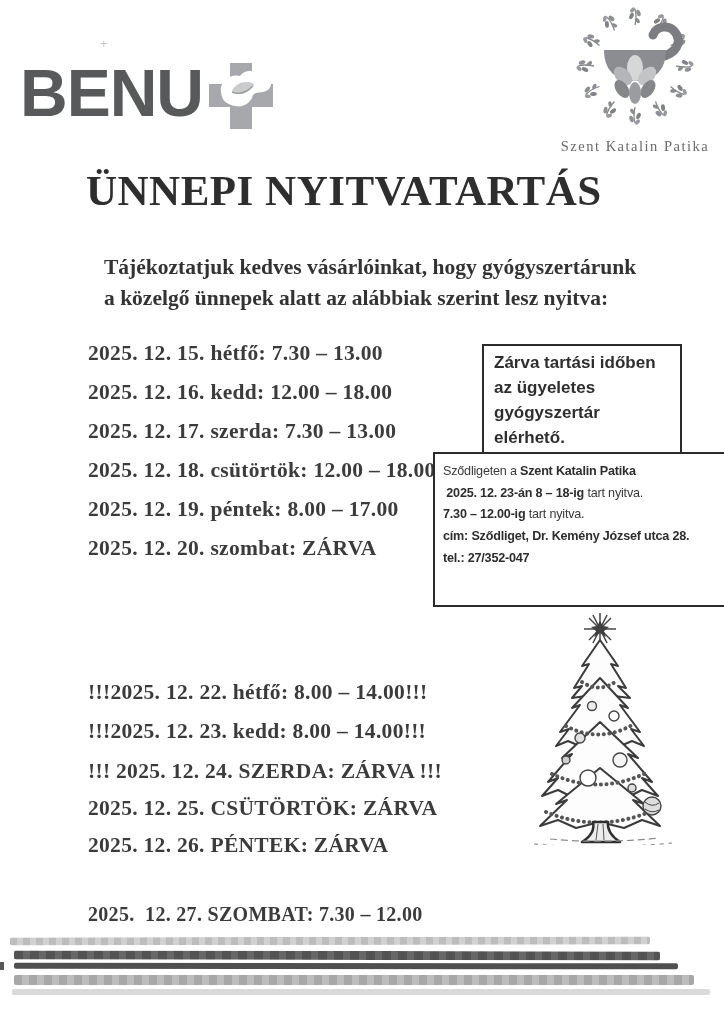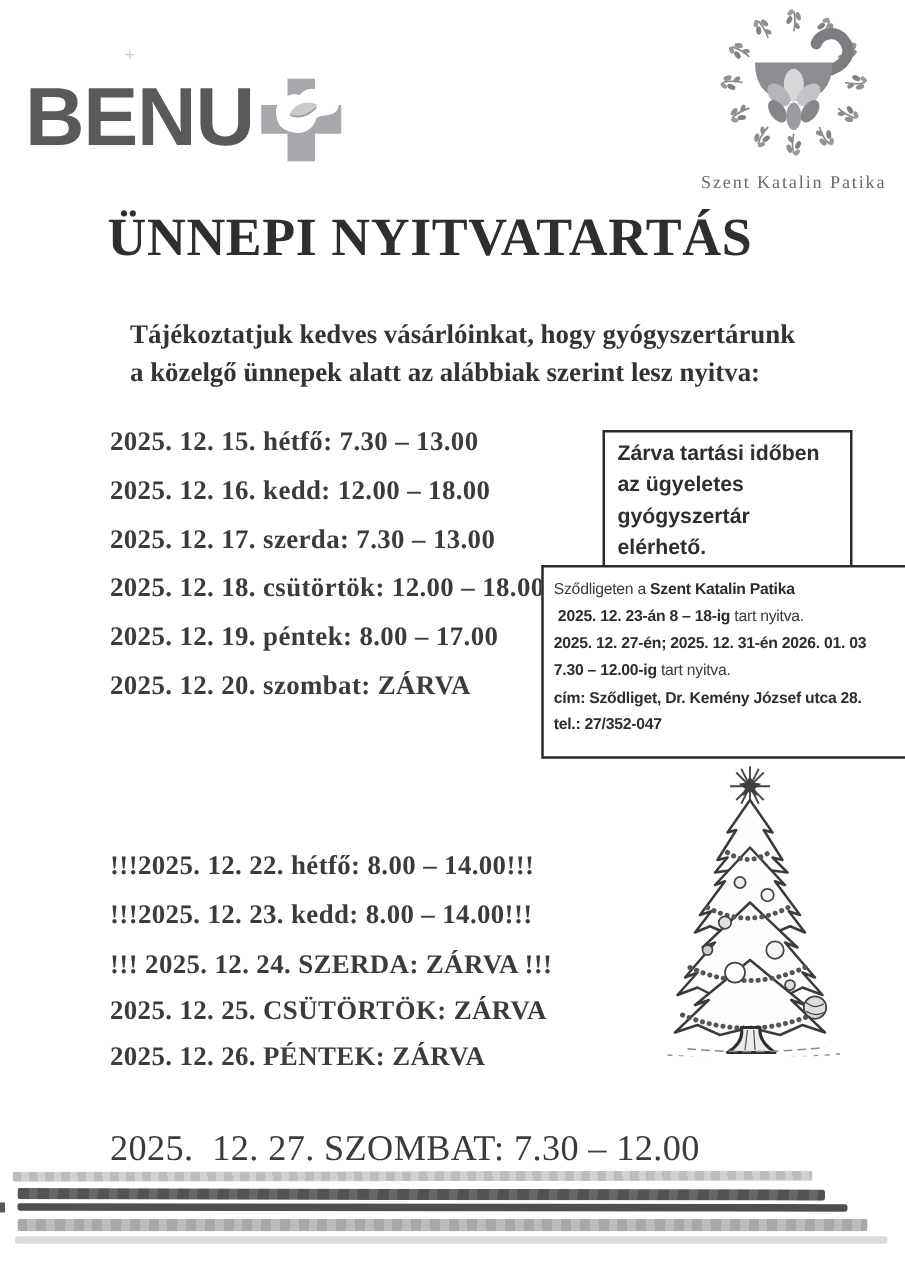--- a/index.html
+++ b/index.html
@@ -28,21 +28,21 @@
   }
   .intro{
     position:absolute;left:88px;top:236px;margin:16px;
     font-size:21.5px;font-weight:bold;color:#333;line-height:1.45;white-space:pre;
   }
   
   .sched{position:absolute;left:88px;font-size:21.5px;font-weight:bold;color:#3b3b3b;}
   .sched .line{height:39px;display:flex;align-items:center;white-space:pre;letter-spacing:0.3px;}
   .sched.closed .line{height:37px;}
   .final-line{
-    position:absolute;left:88px;top:903px;font-size:29px;font-weight:normal;
+    position:absolute;left:88px;top:903px;font-size:20px;font-weight:bold;
     color:#3b3b3b;white-space:pre;letter-spacing:0.3px;
   }
   
   .notice-box{
     position:absolute;left:482px;top:321px;width:176px;height:100px;
     border:2px solid #2b2b2b;background:#fff;padding:5px 10px;z-index:3;
     font-family:Liberation Sans, sans-serif;
     font-weight:bold;font-size:17px;line-height:1.47;color:#2e2e2e;margin-top:23px;
   }
   .notice-box span{display:block;white-space:pre;}
@@ -152,21 +152,20 @@
   <div class="notice-box">
     <span>Zárva tartási időben</span>
     <span>az ügyeletes</span>
     <span>gyógyszertár</span>
     <span>elérhető.</span>
   </div>
 
   <div class="info-box">
     <div class="b2line"><span>Sződligeten a </span><b>Szent Katalin Patika</b></div>
     <div class="b2line"><b> 2025. 12. 23-án 8 – 18-ig</b><span> tart nyitva.</span></div>
-    <div class="b2line"><b>2025. 12. 27-én; 2025. 12. 31-én 2026. 01. 03</b></div>
     <div class="b2line"><b>7.30 – 12.00-ig</b><span> tart nyitva.</span></div>
     <div class="b2line"><b>cím: Sződliget, Dr. Kemény József utca 28.</b></div>
     <div class="b2line"><b>tel.: 27/352-047</b></div>
   </div>
 
   <svg class="tree" viewBox="0 0 215 235" aria-hidden="true">
 
     <g stroke="#454545" stroke-width="1.5">
       <line x1="108" y1="3" x2="108" y2="35"></line>
       <line x1="92" y1="19" x2="124" y2="19"></line>

